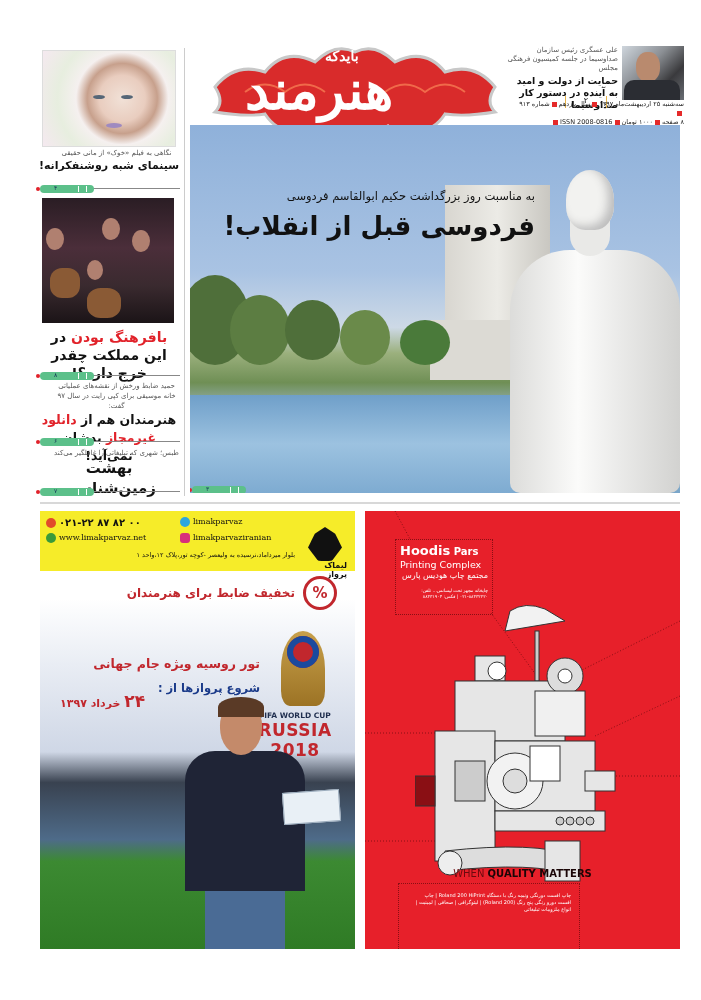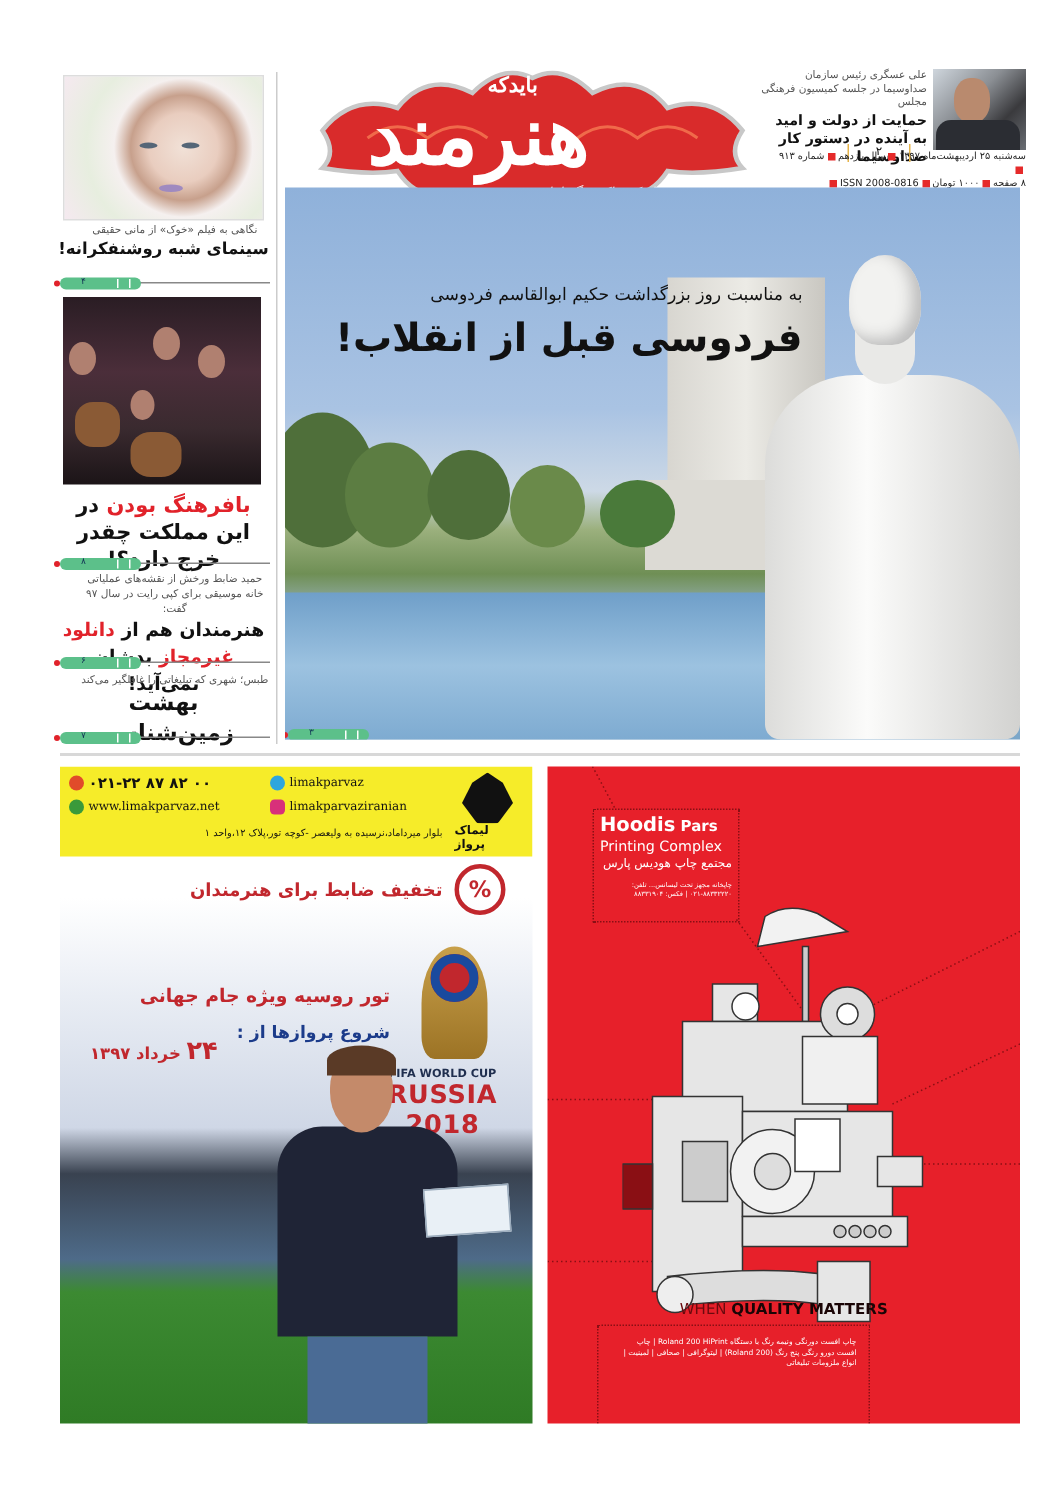--- a/index.html
+++ b/index.html
@@ -58,21 +58,21 @@
   .hr-main{left:40px;top:502px;width:640px;height:2px;background:#d8d8d8;}
   
   .adL{left:40px;top:511px;width:315px;height:438px;overflow:hidden;background:linear-gradient(180deg,#fff 0%,#fff 20%,#e9edf4 35%,#cfd7e6 55%,#394250 62%,#4e6b89 75%,#3c8a32 80%,#2f7b25 100%);}
   .adL-yellow{position:absolute;left:0;top:0;width:315px;height:60px;background:#f6ec29;}
   .adL-phone{position:absolute;left:6px;top:6px;font-size:10px;font-weight:bold;color:#111;direction:ltr;}
   .adL-web{position:absolute;left:6px;top:22px;font-size:8px;color:#111;font-family:"DejaVu Serif",serif;}
   .adL-tg{position:absolute;left:140px;top:6px;font-size:8px;color:#111;font-family:"DejaVu Serif",serif;}
   .adL-ig{position:absolute;left:140px;top:22px;font-size:8px;color:#111;font-family:"DejaVu Serif",serif;}
   .adL-addr{position:absolute;right:60px;top:40px;font-size:6.5px;color:#111;direction:rtl;}
   .ico{display:inline-block;width:10px;height:10px;border-radius:50%;vertical-align:middle;margin-right:3px;}
-  .adL-logo{position:absolute;right:8px;top:4px;width:44px;height:52px;text-align:left;}
+  .adL-logo{position:absolute;right:8px;top:16px;width:44px;height:52px;text-align:right;}
   .adL-logo .swan{width:34px;height:34px;margin:0 auto;border-radius:50% 50% 40% 40%;background:#111;clip-path:polygon(50% 0,80% 20%,100% 60%,70% 100%,30% 100%,0 60%,20% 20%);}
   .adL-logo .nm{font-size:8px;font-weight:bold;color:#111;direction:rtl;}
   .adL-pct{position:absolute;right:18px;top:65px;width:28px;height:28px;border-radius:50%;border:3px solid #c1272d;color:#c1272d;font-weight:bold;font-size:15px;text-align:center;line-height:28px;}
   .adL-disc{position:absolute;right:60px;top:75px;direction:rtl;color:#c1272d;font-weight:bold;font-size:12px;}
   .adL-tour{position:absolute;right:95px;top:145px;direction:rtl;color:#c1272d;font-weight:bold;font-size:12.5px;}
   .adL-start{position:absolute;right:95px;top:170px;direction:rtl;color:#1b3b8a;font-weight:bold;font-size:11.5px;}
   .adL-date{position:absolute;left:20px;top:180px;direction:rtl;color:#c1272d;font-weight:bold;font-size:11px;}
   .adL-date b{font-size:17px;}
   .adL-cup{position:absolute;right:30px;top:120px;width:44px;height:75px;border-radius:50% 50% 20% 20%;background:linear-gradient(180deg,#c8a04a,#9c7325);}
   .adL-cup:before{content:"";position:absolute;left:6px;top:5px;width:32px;height:32px;border-radius:50%;background:#c1272d;box-shadow:inset 0 0 0 6px #1a4a9e;}

